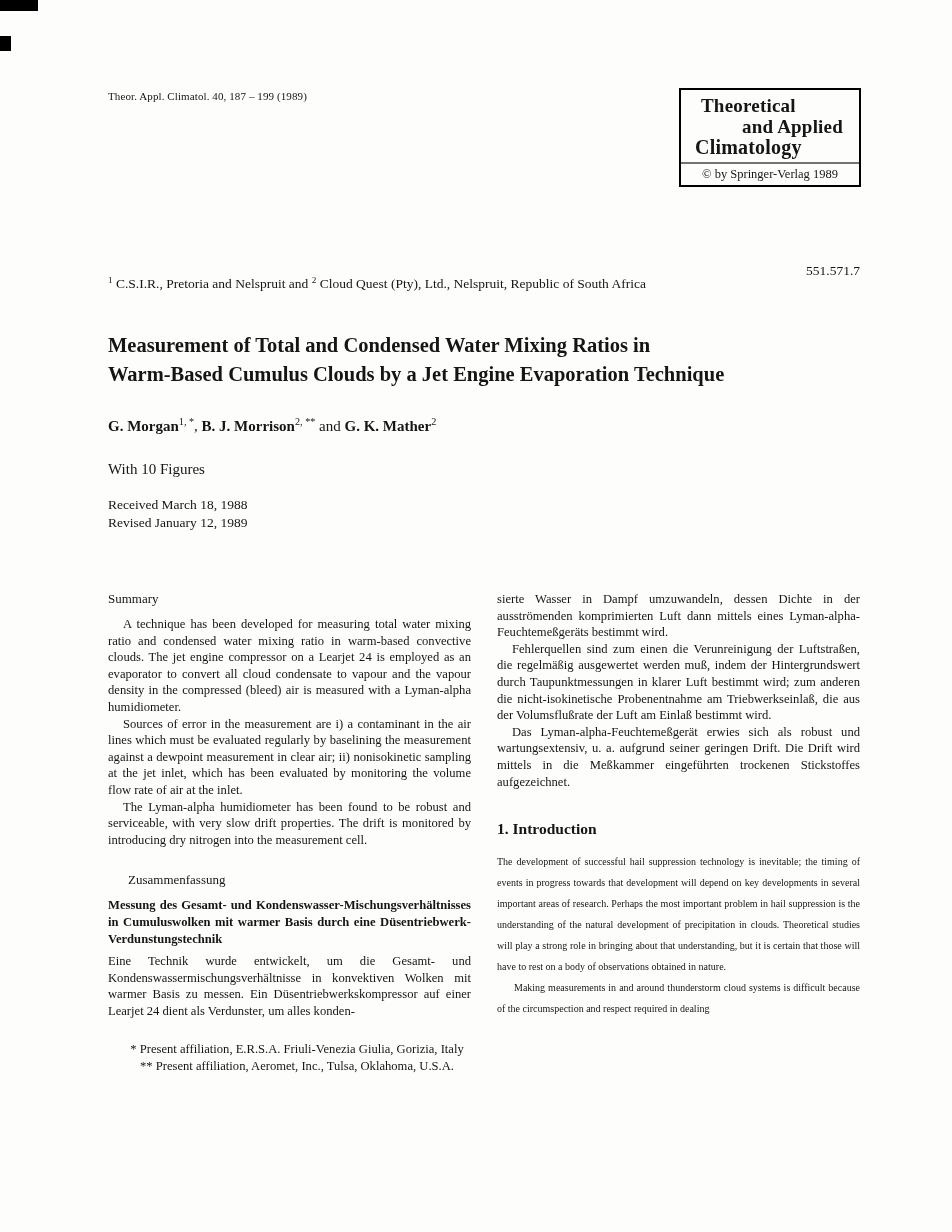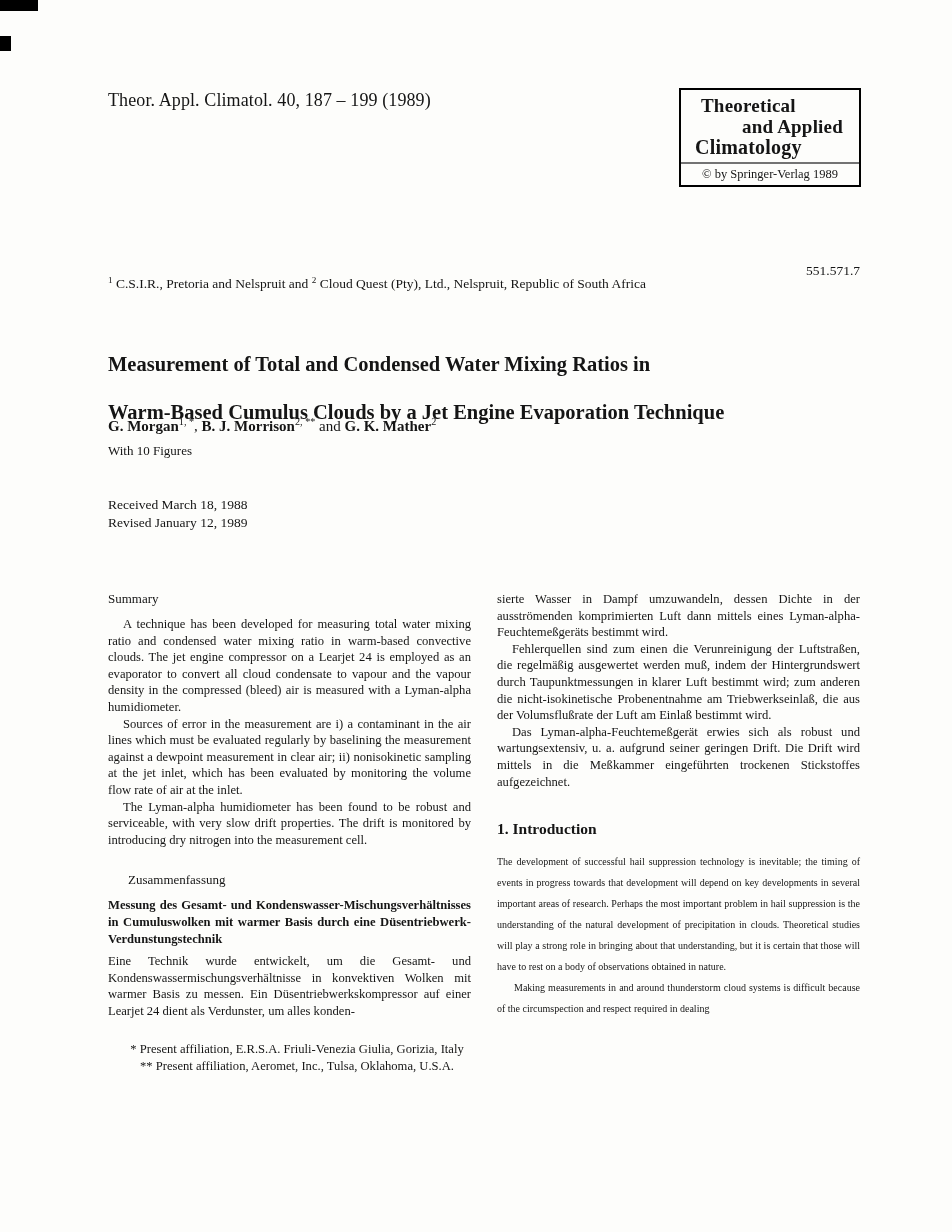--- a/index.html
+++ b/index.html
@@ -11,41 +11,41 @@
     background:#fdfdfb;
     color:#151515;
     font-family:"Liberation Serif", serif;
     overflow:hidden;
   }
 
   
   .mark-a { position:absolute; left:0; top:0; width:38px; height:11px; background:#000; }
   .mark-b { position:absolute; left:0; top:36px; width:11px; height:15px; background:#000; }
 
-  .journal-ref { position:absolute; left:108px; top:90px; font-size:18px; letter-spacing:.1px; }
+  .journal-ref { position:absolute; left:108px; top:90px; font-size:11px; letter-spacing:.1px; }
 
   .logo-box { position:absolute; left:679px; top:88px; width:182px; border:2px solid #000; background:#fdfdfb; }
   .logo-name { padding:5px 8px 4px 8px; font-size:19px; line-height:21px; letter-spacing:.2px;font-weight:bold; }
   .logo-line1 { padding-left:12px; }
   .logo-line2 { text-align:right; padding-right:8px; }
   .logo-line3 { padding-left:6px; font-size:20px; }
   .logo-copy { border-top:2px solid #737373; text-align:center; font-size:12.5px; padding:3px 2px; }
 
   .udc { position:absolute; right:92px; top:221px; font-size:13.5px;margin-top:42px; }
 
   .affiliation { position:absolute; left:108px; top:276px; font-size:13.5px; }
   sup { font-size:0.68em; vertical-align:super; line-height:0; }
 
   .title { position:absolute; left:108px; top:331px; width:760px; font-size:20.5px; font-weight:bold; line-height:29px; }
-  .title-line { display:block;margin-top:19px; }
+  .title-line { display:block; }
 
   .authors { position:absolute; left:108px; top:418px; font-size:15px; }
   .authors b { font-weight:bold;text-align:right; }
 
-  .figures-note { position:absolute; left:108px; top:443px; font-size:13px; }
+  .figures-note { position:absolute; left:108px; top:461px; font-size:15px; }
 
   .received-block { position:absolute; left:108px; top:496px; font-size:13.5px; line-height:18px; }
 
   .columns { position:absolute; left:108px; top:591px; width:752px; display:flex; gap:26px; }
   .col { width:363px; }
 
   .col-heading { font-size:13px; font-weight:normal; margin-bottom:9px; }
   .heading-zus { margin-top:24px;margin-left:20px; }
 
   p.small { font-size:12.6px; line-height:16.6px; text-align:justify; margin:0; }

